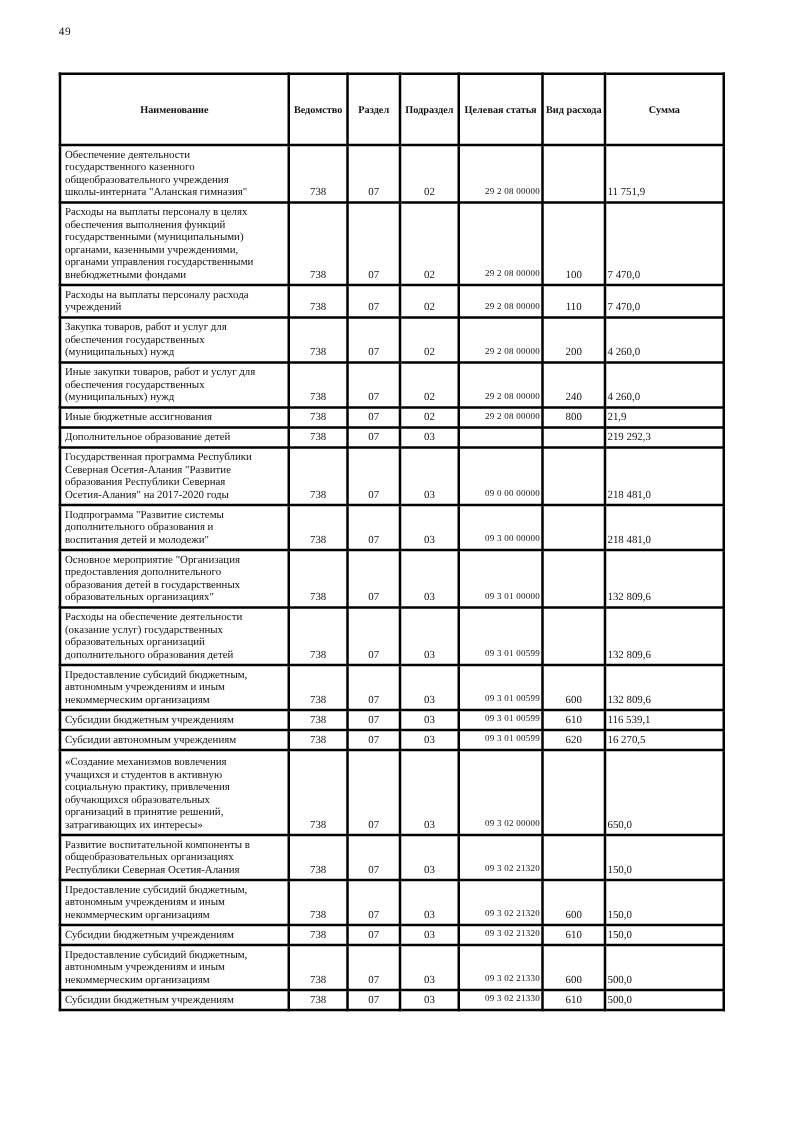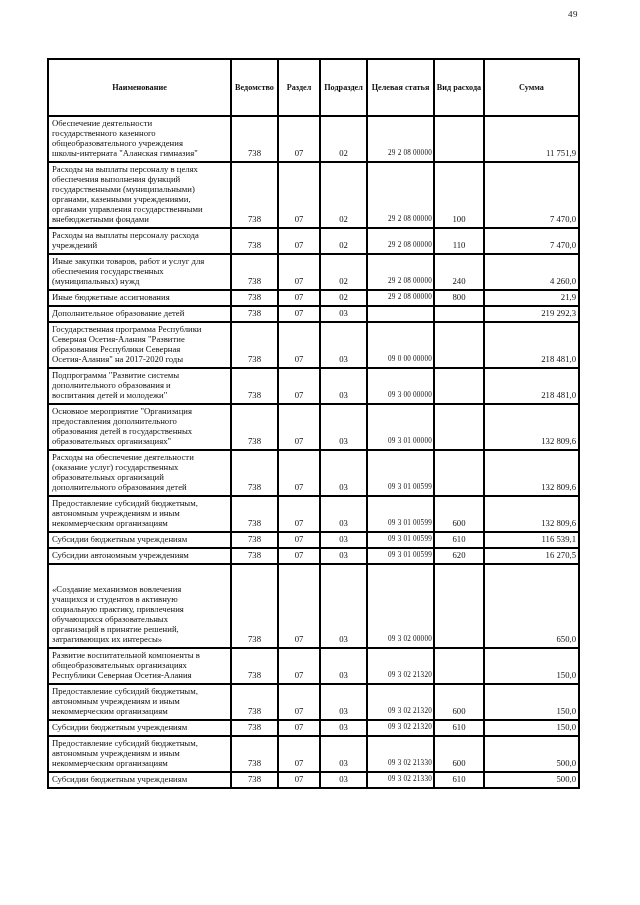--- a/index.html
+++ b/index.html
@@ -6,22 +6,22 @@
   html, body { background: #ffffff; }
   body {
     width: 640px; height: 905px;
     position: relative;
     font-family: "Liberation Serif", serif;
     color: #111111;
     overflow: hidden;
   }
   .page-number {
     position: absolute;
-    top: 9px; left: 47px; width: 531px;
-    text-align: right;
+    top: 20px; left: 47px; width: 531px;
+    text-align: left;
     font-size: 9px;
     letter-spacing: 0.5px;
   }
   table.budget {
     position: absolute;
     top: 58px; left: 47px;
     width: 531px;
     border-collapse: collapse;
     table-layout: fixed;
     border: 2px solid #d946ef;
@@ -43,22 +43,22 @@
     border-top: 1px solid #000;
     border-bottom: 1px solid #000;
     font-size: 8.7px;
     line-height: 10px;
     vertical-align: bottom;
     padding: 1px 1px 3px 1px;
   }
   td.col-name   { text-align: left; padding-left: 3px; padding-right: 20px; }
   td.col-vedomstvo, td.col-razdel, td.col-podrazdel, td.col-vid { text-align: center; }
   td.col-tselevaya { text-align: right; font-size: 7.2px; letter-spacing: 0.2px; }
-  td.col-summa { text-align: right; padding-right: 2px; white-space: nowrap; margin-left: 25px; }
-  tr.tall td { height: 84px; }
+  td.col-summa { padding-right: 12px; white-space: nowrap; margin-left: 25px; }
+  tr.tall td { height: 68px; }
 </style>
 </head>
 <body>
 
 <div class="page-number">49</div>
 
 <table class="budget">
   <colgroup>
     <col style="width:183px">
     <col style="width:47px">
@@ -101,20 +101,29 @@
       <tr>
         <td class="col-name">Расходы на выплаты персоналу расхода учреждений</td>
         <td class="col-vedomstvo">738</td>
         <td class="col-razdel">07</td>
         <td class="col-podrazdel">02</td>
         <td class="col-tselevaya">29 2 08 00000</td>
         <td class="col-vid">110</td>
         <td class="col-summa">7 470,0</td>
       </tr>
       <tr>
+        <td class="col-name">Закупка товаров, работ и услуг для обеспечения государственных (муниципальных) нужд</td>
+        <td class="col-vedomstvo">738</td>
+        <td class="col-razdel">07</td>
+        <td class="col-podrazdel">02</td>
+        <td class="col-tselevaya">29 2 08 00000</td>
+        <td class="col-vid">200</td>
+        <td class="col-summa">4 260,0</td>
+      </tr>
+      <tr>
         <td class="col-name">Иные закупки товаров, работ и услуг для обеспечения государственных (муниципальных) нужд</td>
         <td class="col-vedomstvo">738</td>
         <td class="col-razdel">07</td>
         <td class="col-podrazdel">02</td>
         <td class="col-tselevaya">29 2 08 00000</td>
         <td class="col-vid">240</td>
         <td class="col-summa">4 260,0</td>
       </tr>
       <tr>
         <td class="col-name">Иные бюджетные ассигнования</td>

